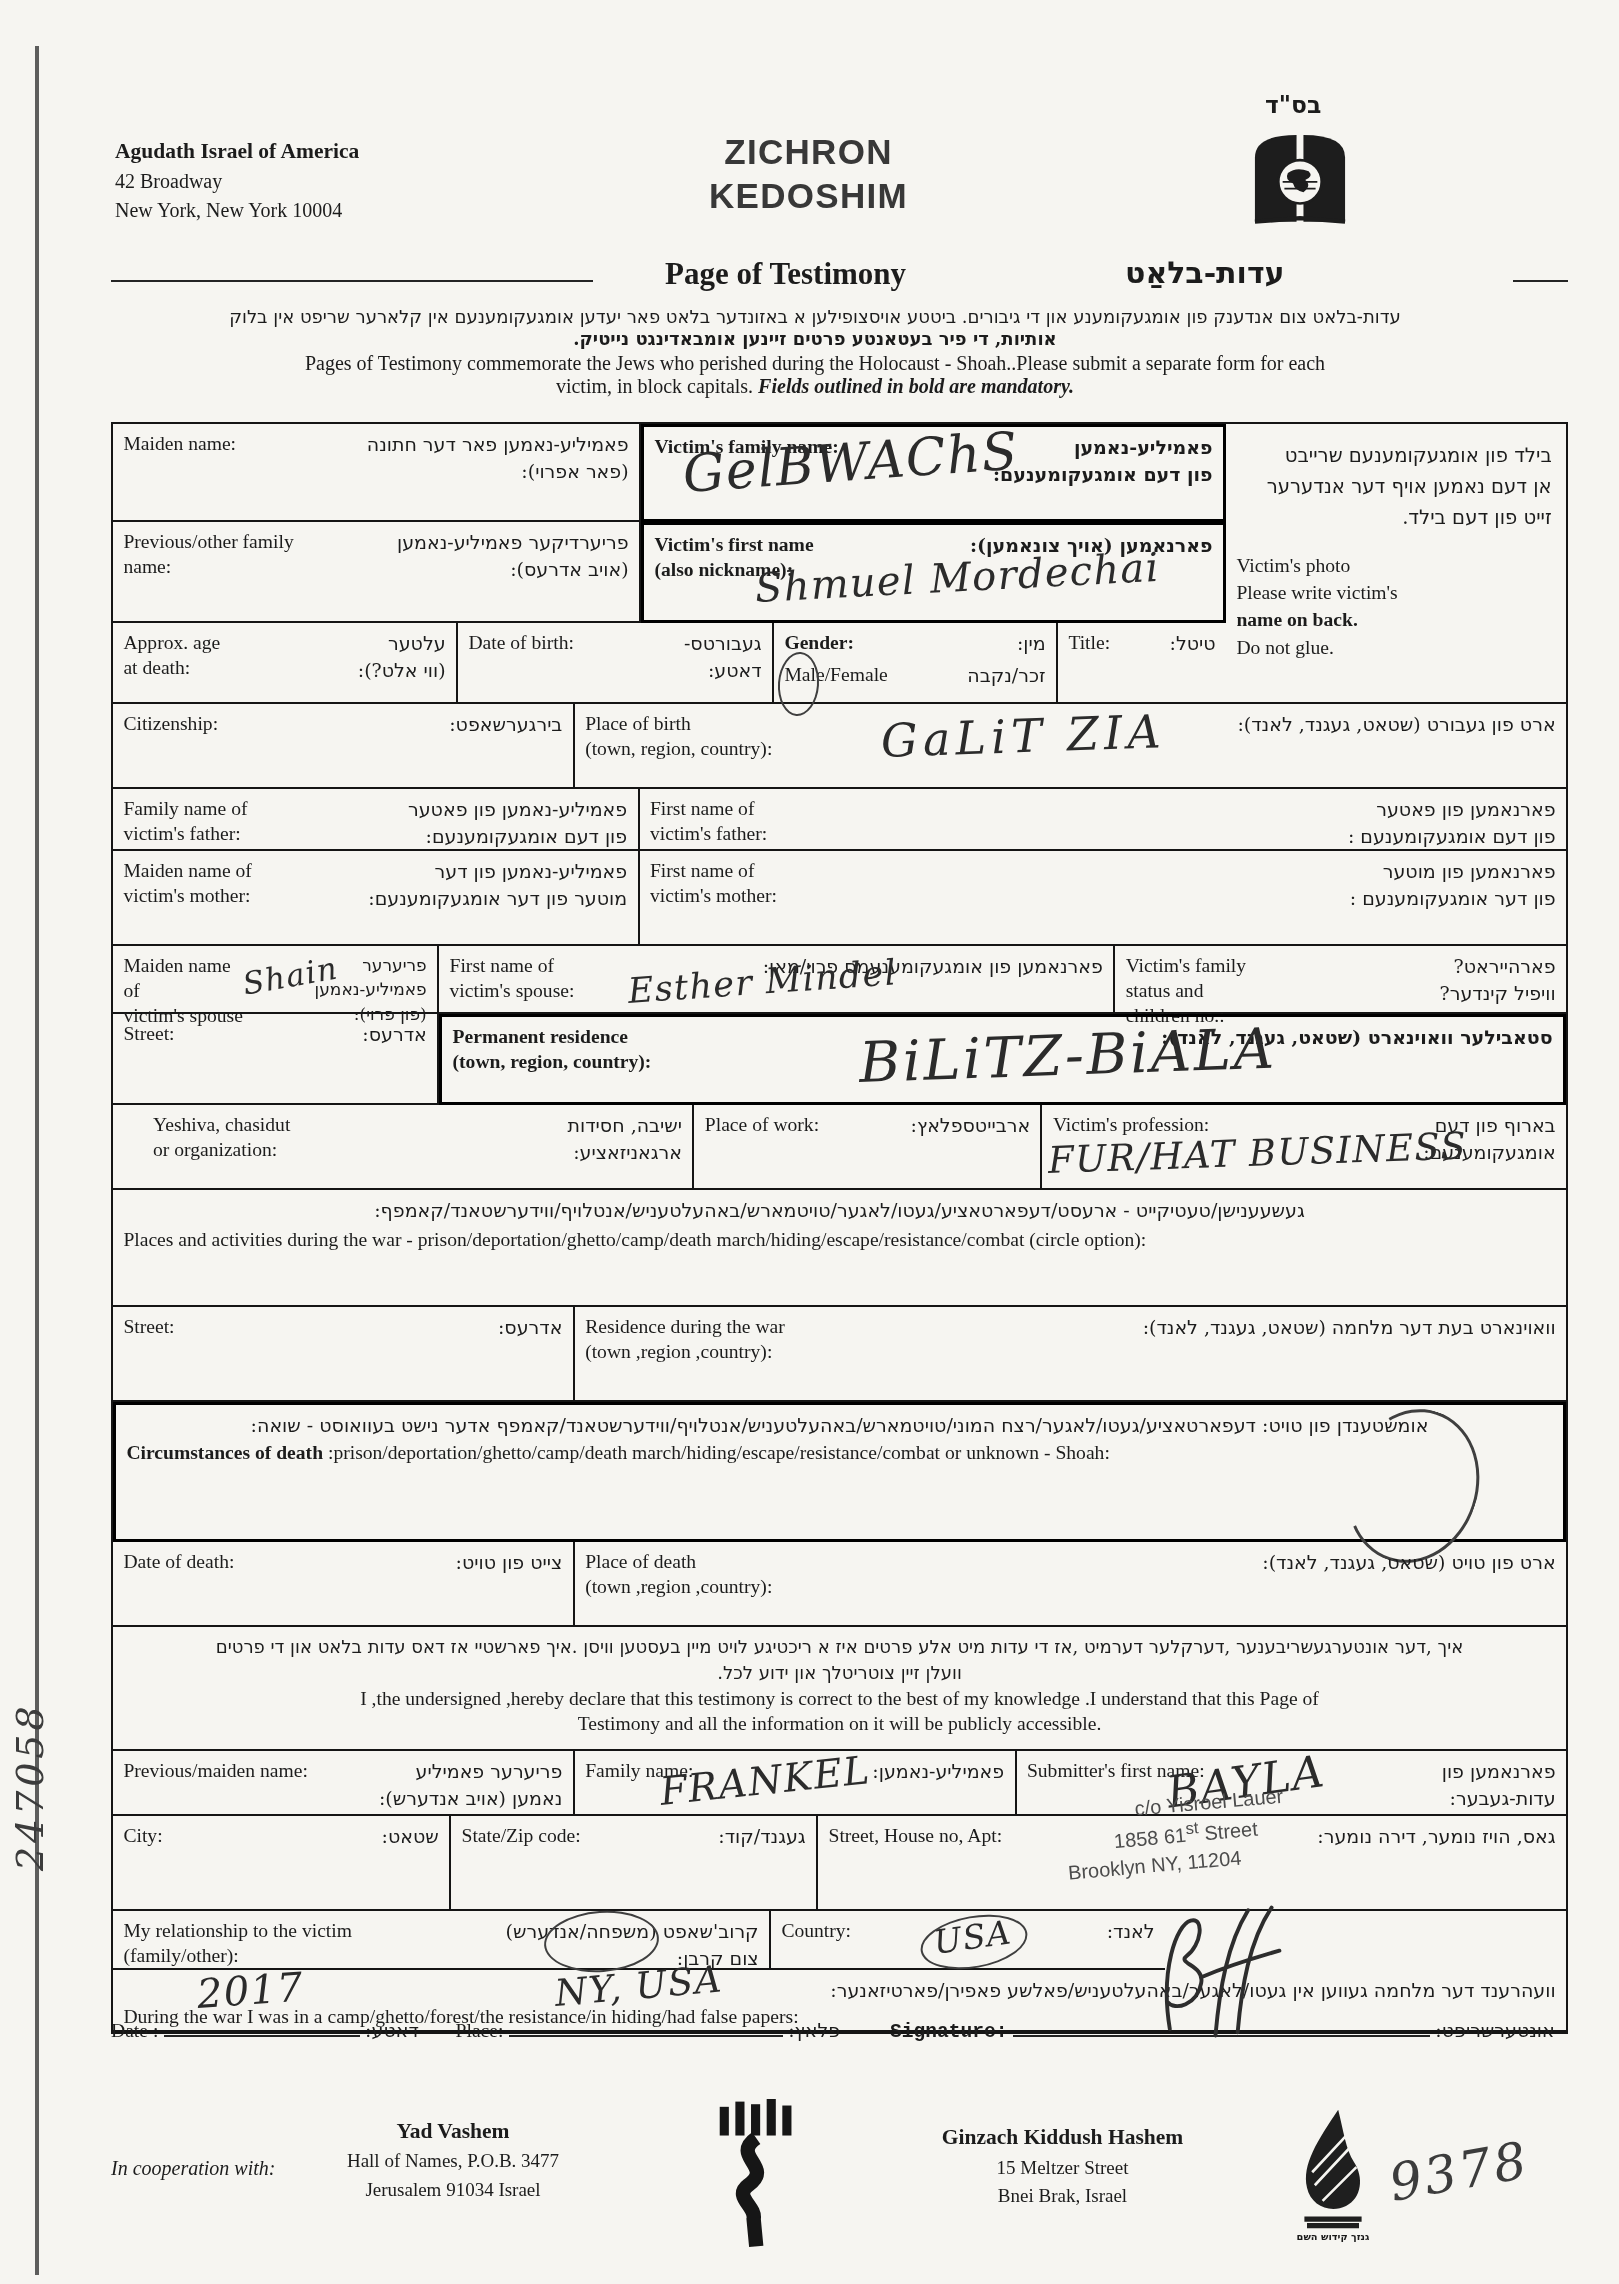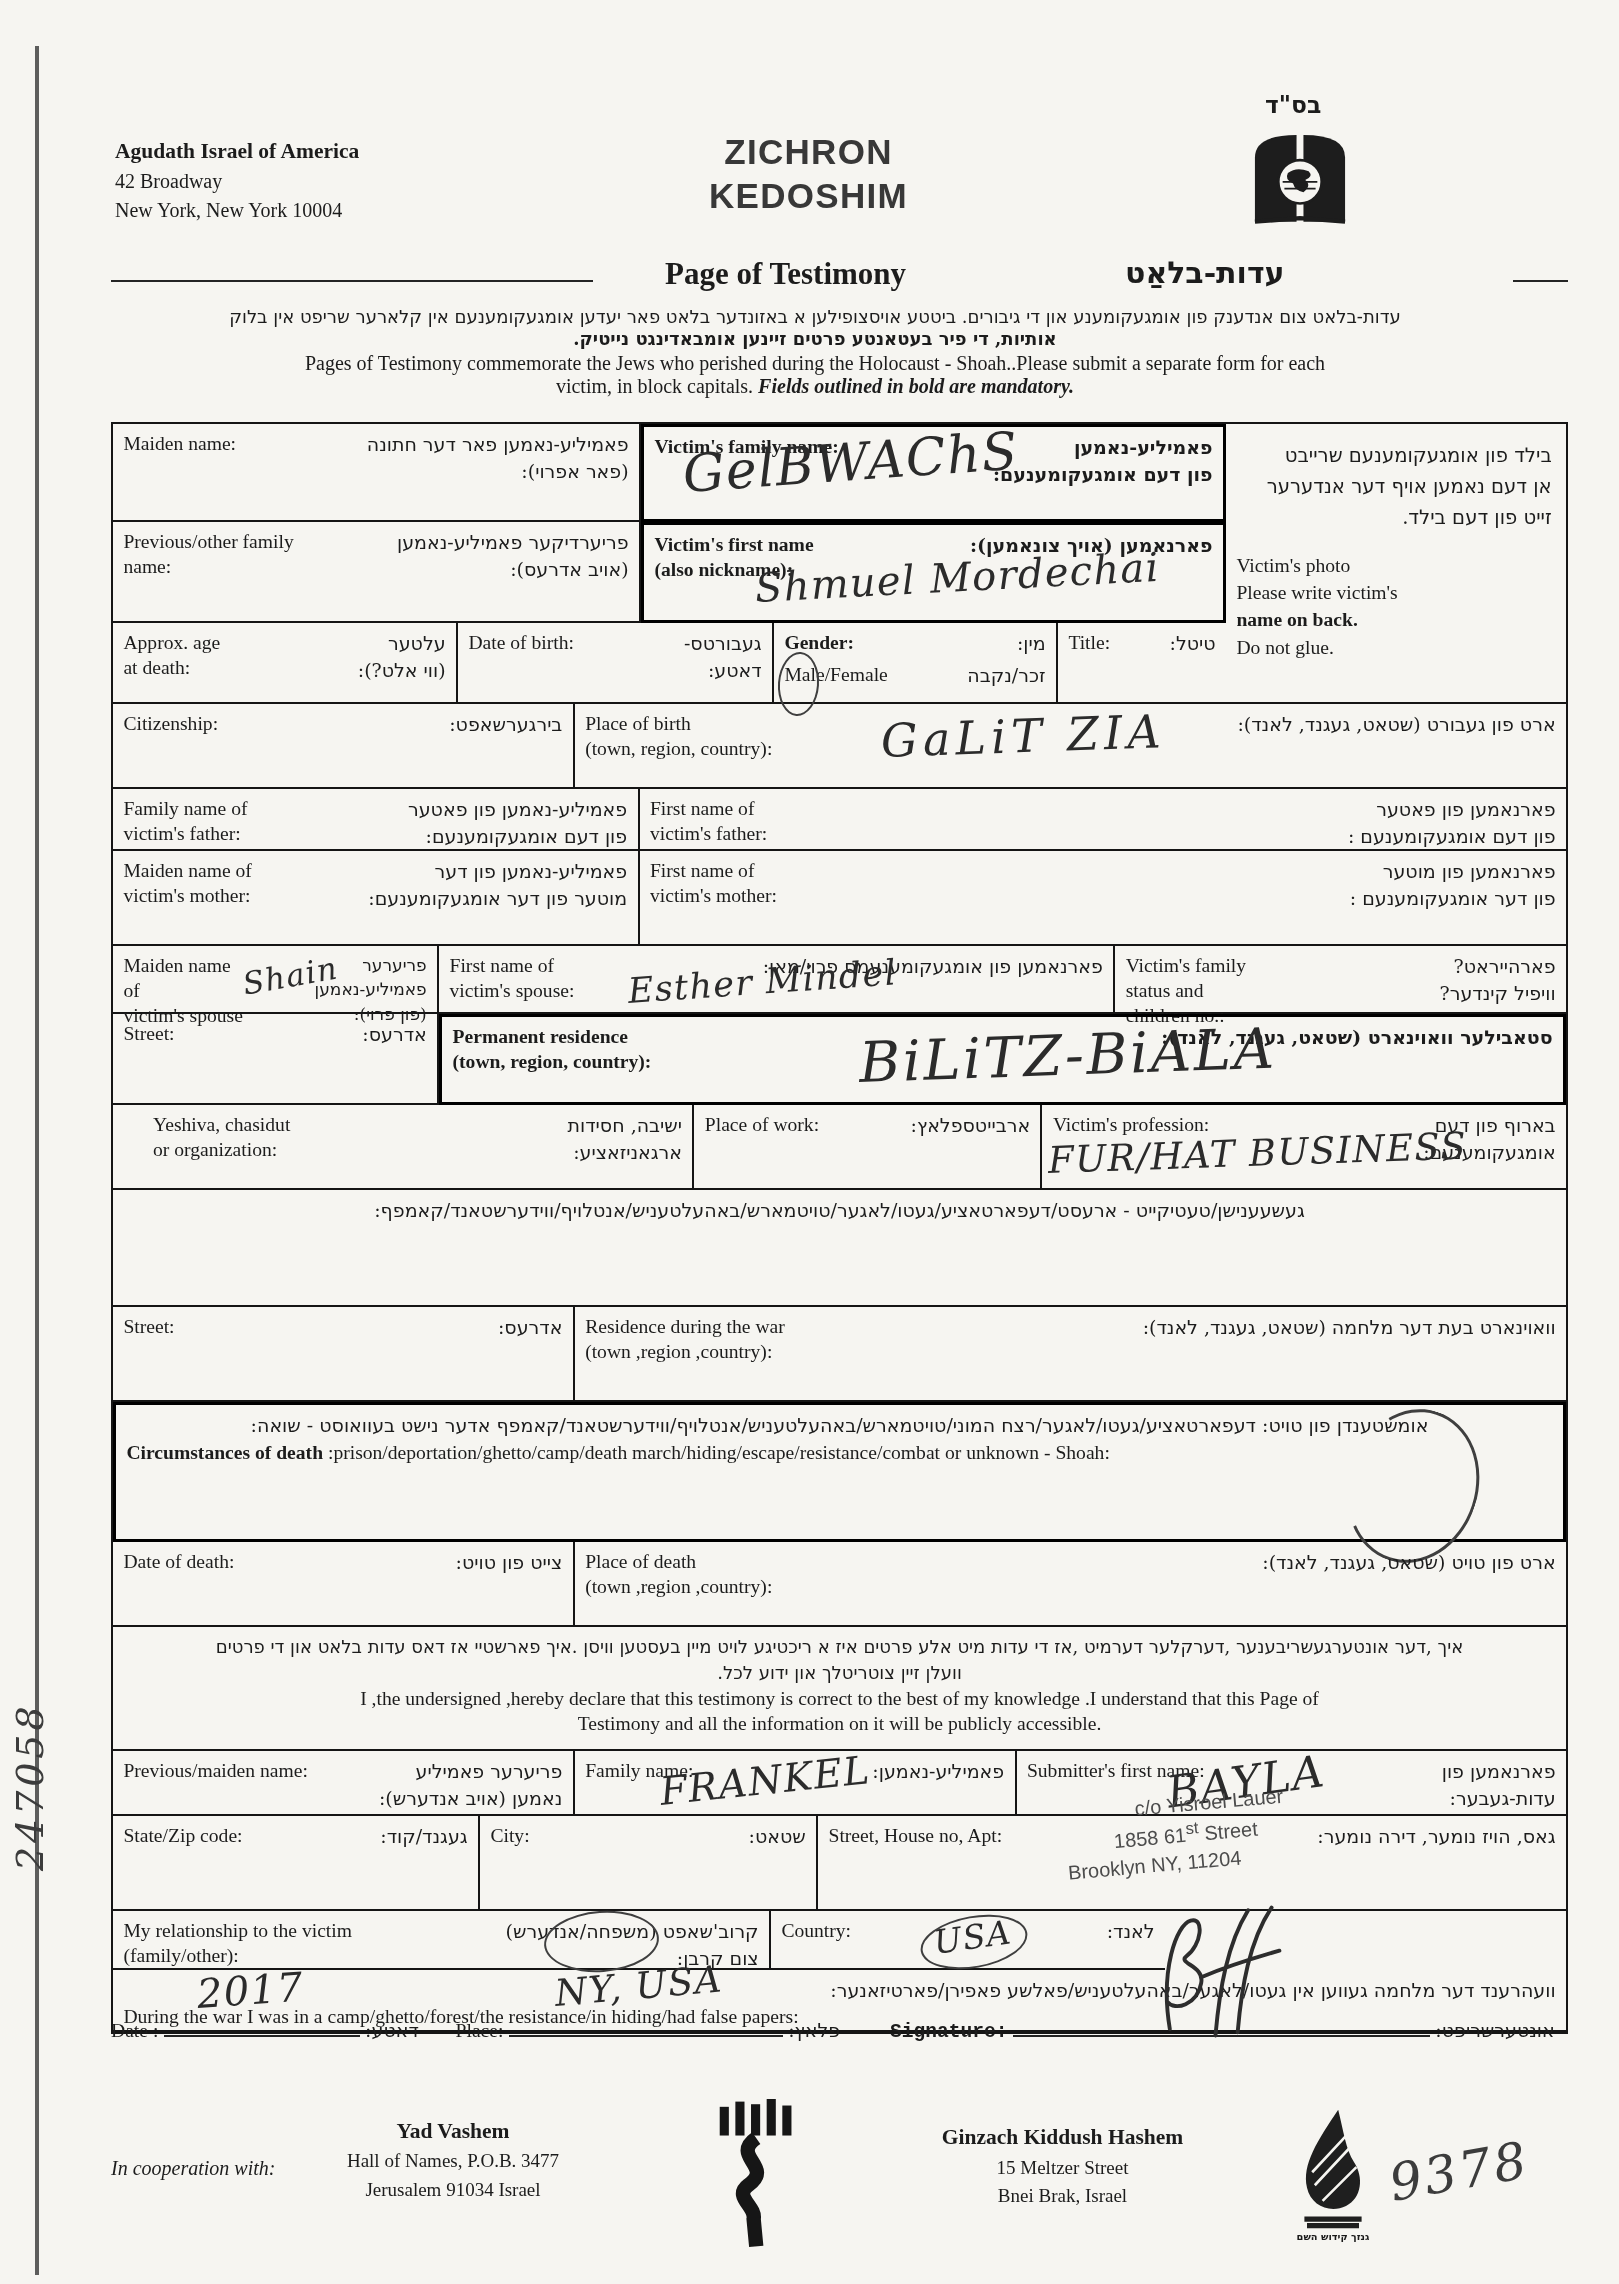--- a/index.html
+++ b/index.html
@@ -357,20 +357,21 @@
             <span class="he-l he">אומגעקומענעם:</span>
           </span>
         </div>
         <span class="hw" style="left:5.2px;top:34px;font-size:37px;transform:rotate(-2deg);">FUR/HAT BUSINESS</span>
       </div>
     </div>
 
     <div class="row" style="height:117px;">
       <div class="cell last" style="width:1457px;">
         <div class="he-l he" style="text-align:center;font-size:19px;">געשעענישן/טעטיקייט - ארעסט/דעפארטאציע/געטו/לאגער/טויטמארש/באהעלטעניש/אנטלויף/ווידערשטאנד/קאמפף:</div>
+        <div class="en-l" style="margin-top:2.6px;">Places and activities during the war - prison/deportation/ghetto/camp/death march/hiding/escape/resistance/combat (circle option):</div>
       </div>
     </div>
 
     <div class="row" style="height:95px;">
       <div class="cell" style="width:463px;">
         <div class="lbl">
           <span class="en-l">Street:</span>
           <span class="he-l he">אדרעס:</span>
         </div>
       </div>
@@ -443,30 +444,30 @@
           <span class="he-stack">
             <span class="he-l he">פארנאמען פון</span>
             <span class="he-l he">עדות-געבער:</span>
           </span>
         </div>
         <span class="hw" style="left:150px;top:15.6px;font-size:44px;transform:rotate(-8deg);">BAYLA</span>
       </div>
     </div>
 
     <div class="row" style="height:95px;">
+      <div class="cell" style="width:339px;">
+        <div class="lbl">
+          <span class="en-l">City:</span>
+          <span class="he-l he">שטאט:</span>
+        </div>
+      </div>
       <div class="cell" style="width:368px;">
         <div class="lbl">
           <span class="en-l">State/Zip code:</span>
           <span class="he-l he">געגנד/קוד:</span>
-        </div>
-      </div>
-      <div class="cell" style="width:339px;">
-        <div class="lbl">
-          <span class="en-l">City:</span>
-          <span class="he-l he">שטאט:</span>
         </div>
       </div>
       <div class="cell last" style="width:750px;">
         <div class="lbl">
           <span class="en-l">Street, House no, Apt:</span>
           <span class="he-l he">גאס, הויז נומער, דירה נומער:</span>
         </div>
         <div class="stamp" style="left:319px;top:-27px;">
           <div>c/o Yisroel Lauer</div>
           <div style="margin-left:-23.5px;"><span>1858 61</span><sup>st</sup><span> Street</span></div>

